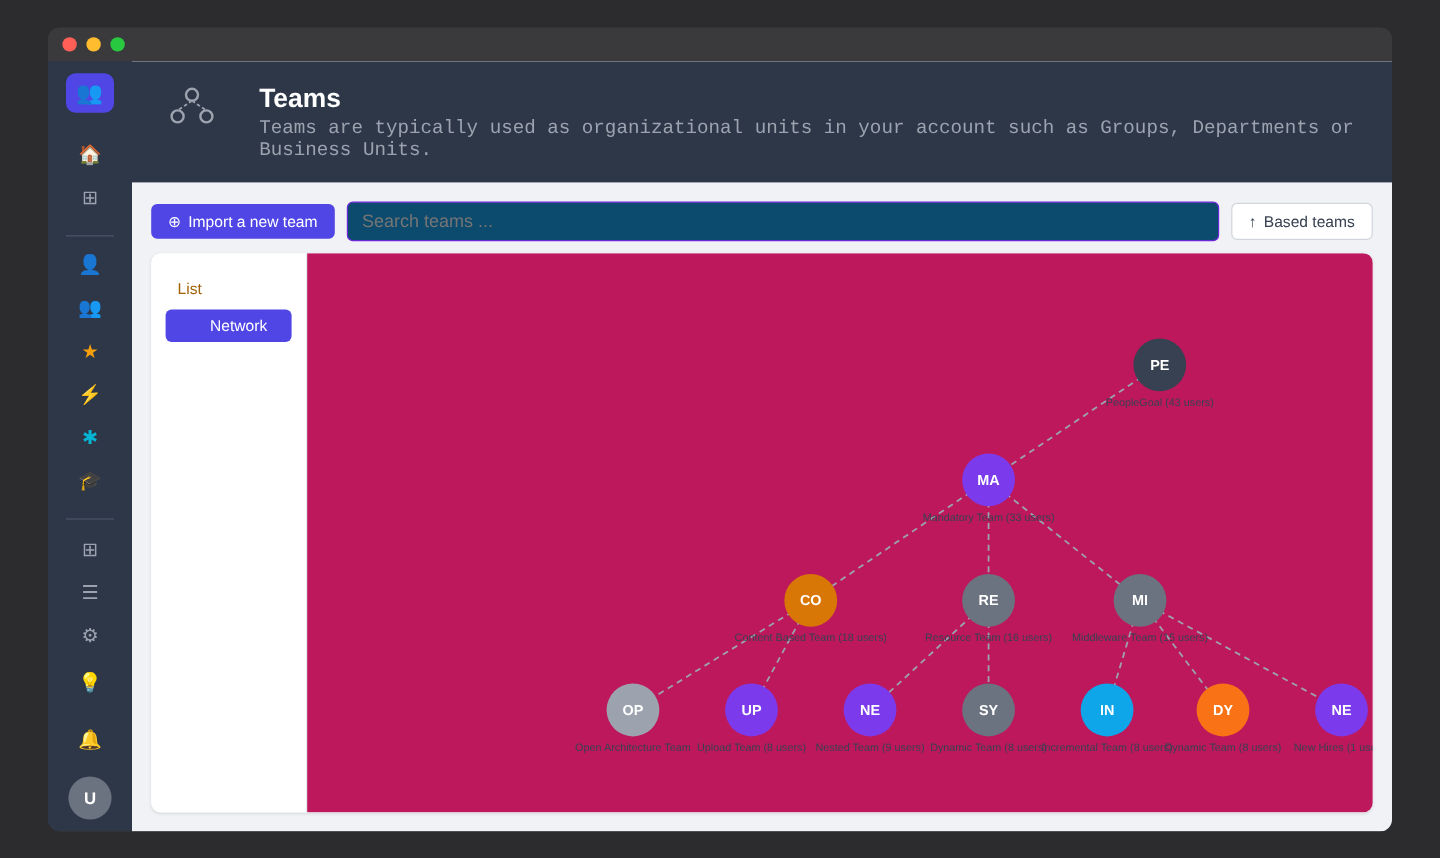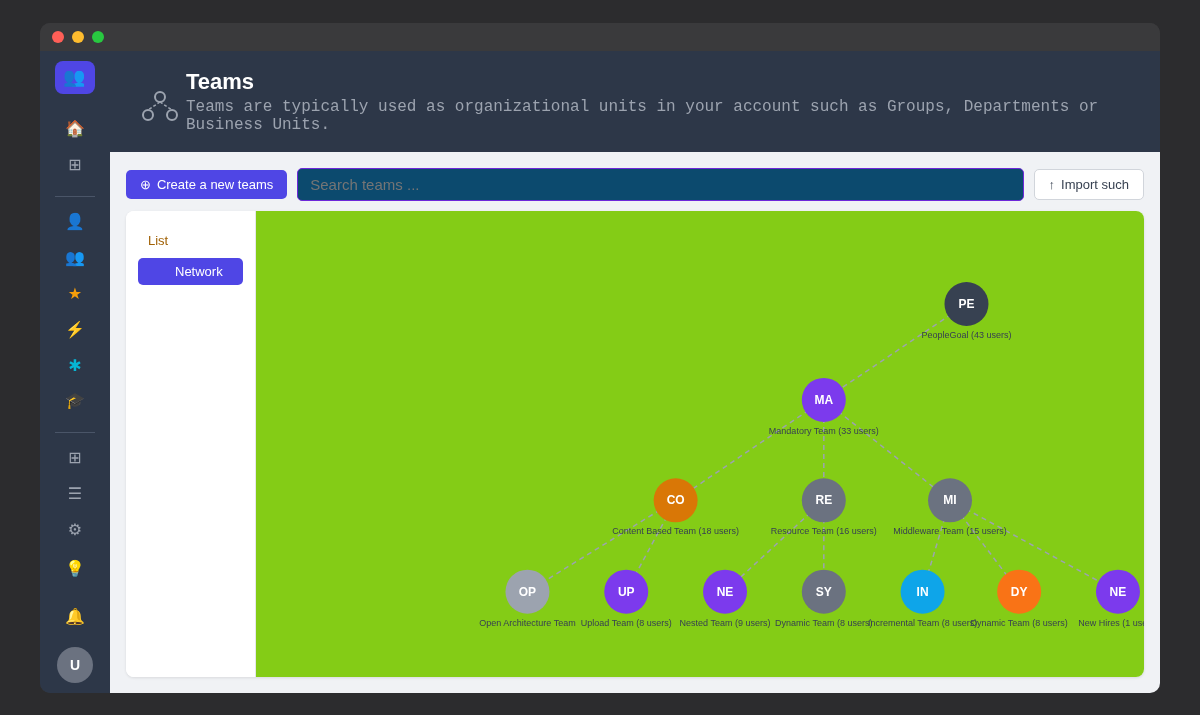--- a/index.html
+++ b/index.html
@@ -95,22 +95,22 @@
       flex: 1;
       background: #f0f2f5;
       display: flex;
       flex-direction: column;
       overflow: hidden;
     }
     .header {
       background: #2d3748;
       padding: 18px 30px;
       display: flex;
-      align-items: flex-end;
-      gap: 6px;
+      align-items: flex-start;
+      gap: 36px;
       flex-shrink: 0;
     }
     .header-icon {
       color: #9ca3af;
       font-size: 28px;
     }
     .header-text h1 {
       color: white;
       font-size: 22px;
       font-weight: 600;
@@ -194,21 +194,21 @@
     }
     .nav-item.active {
       background: #4f46e5;
       color: white;
       padding-left: 37px;
     }
     .network-view {
       flex: 1;
       position: relative;
       overflow: hidden;
-      background: #84cc16;
+      background: #be185d;
     }
     svg.network-svg {
       position: absolute;
       top: 0; left: 0;
       width: 100%; height: 100%;
     }
   </style>
 </head>
 <body>
 
@@ -257,26 +257,26 @@
         <div class="header-text">
           <h1>Teams</h1>
           <p>Teams are typically used as organizational units in your account such as Groups, Departments or Business Units.</p>
         </div>
       </div>
 
       <div class="content-area">
         <div class="toolbar">
           <button class="btn-create">
             <span>⊕</span>
-            <span>Create a new teams</span>
+            <span>Import a new team</span>
           </button>
           <input class="search-box" type="text" placeholder="Search teams ..." style="">
           <button class="btn-import">
             <span>↑</span>
-            <span>Import such</span>
+            <span>Based teams</span>
           </button>
         </div>
 
         <div class="panel">
           <div class="left-nav">
             <div class="nav-item">List</div>
             <div class="nav-item active">Network</div>
           </div>
 
           <div class="network-view">

